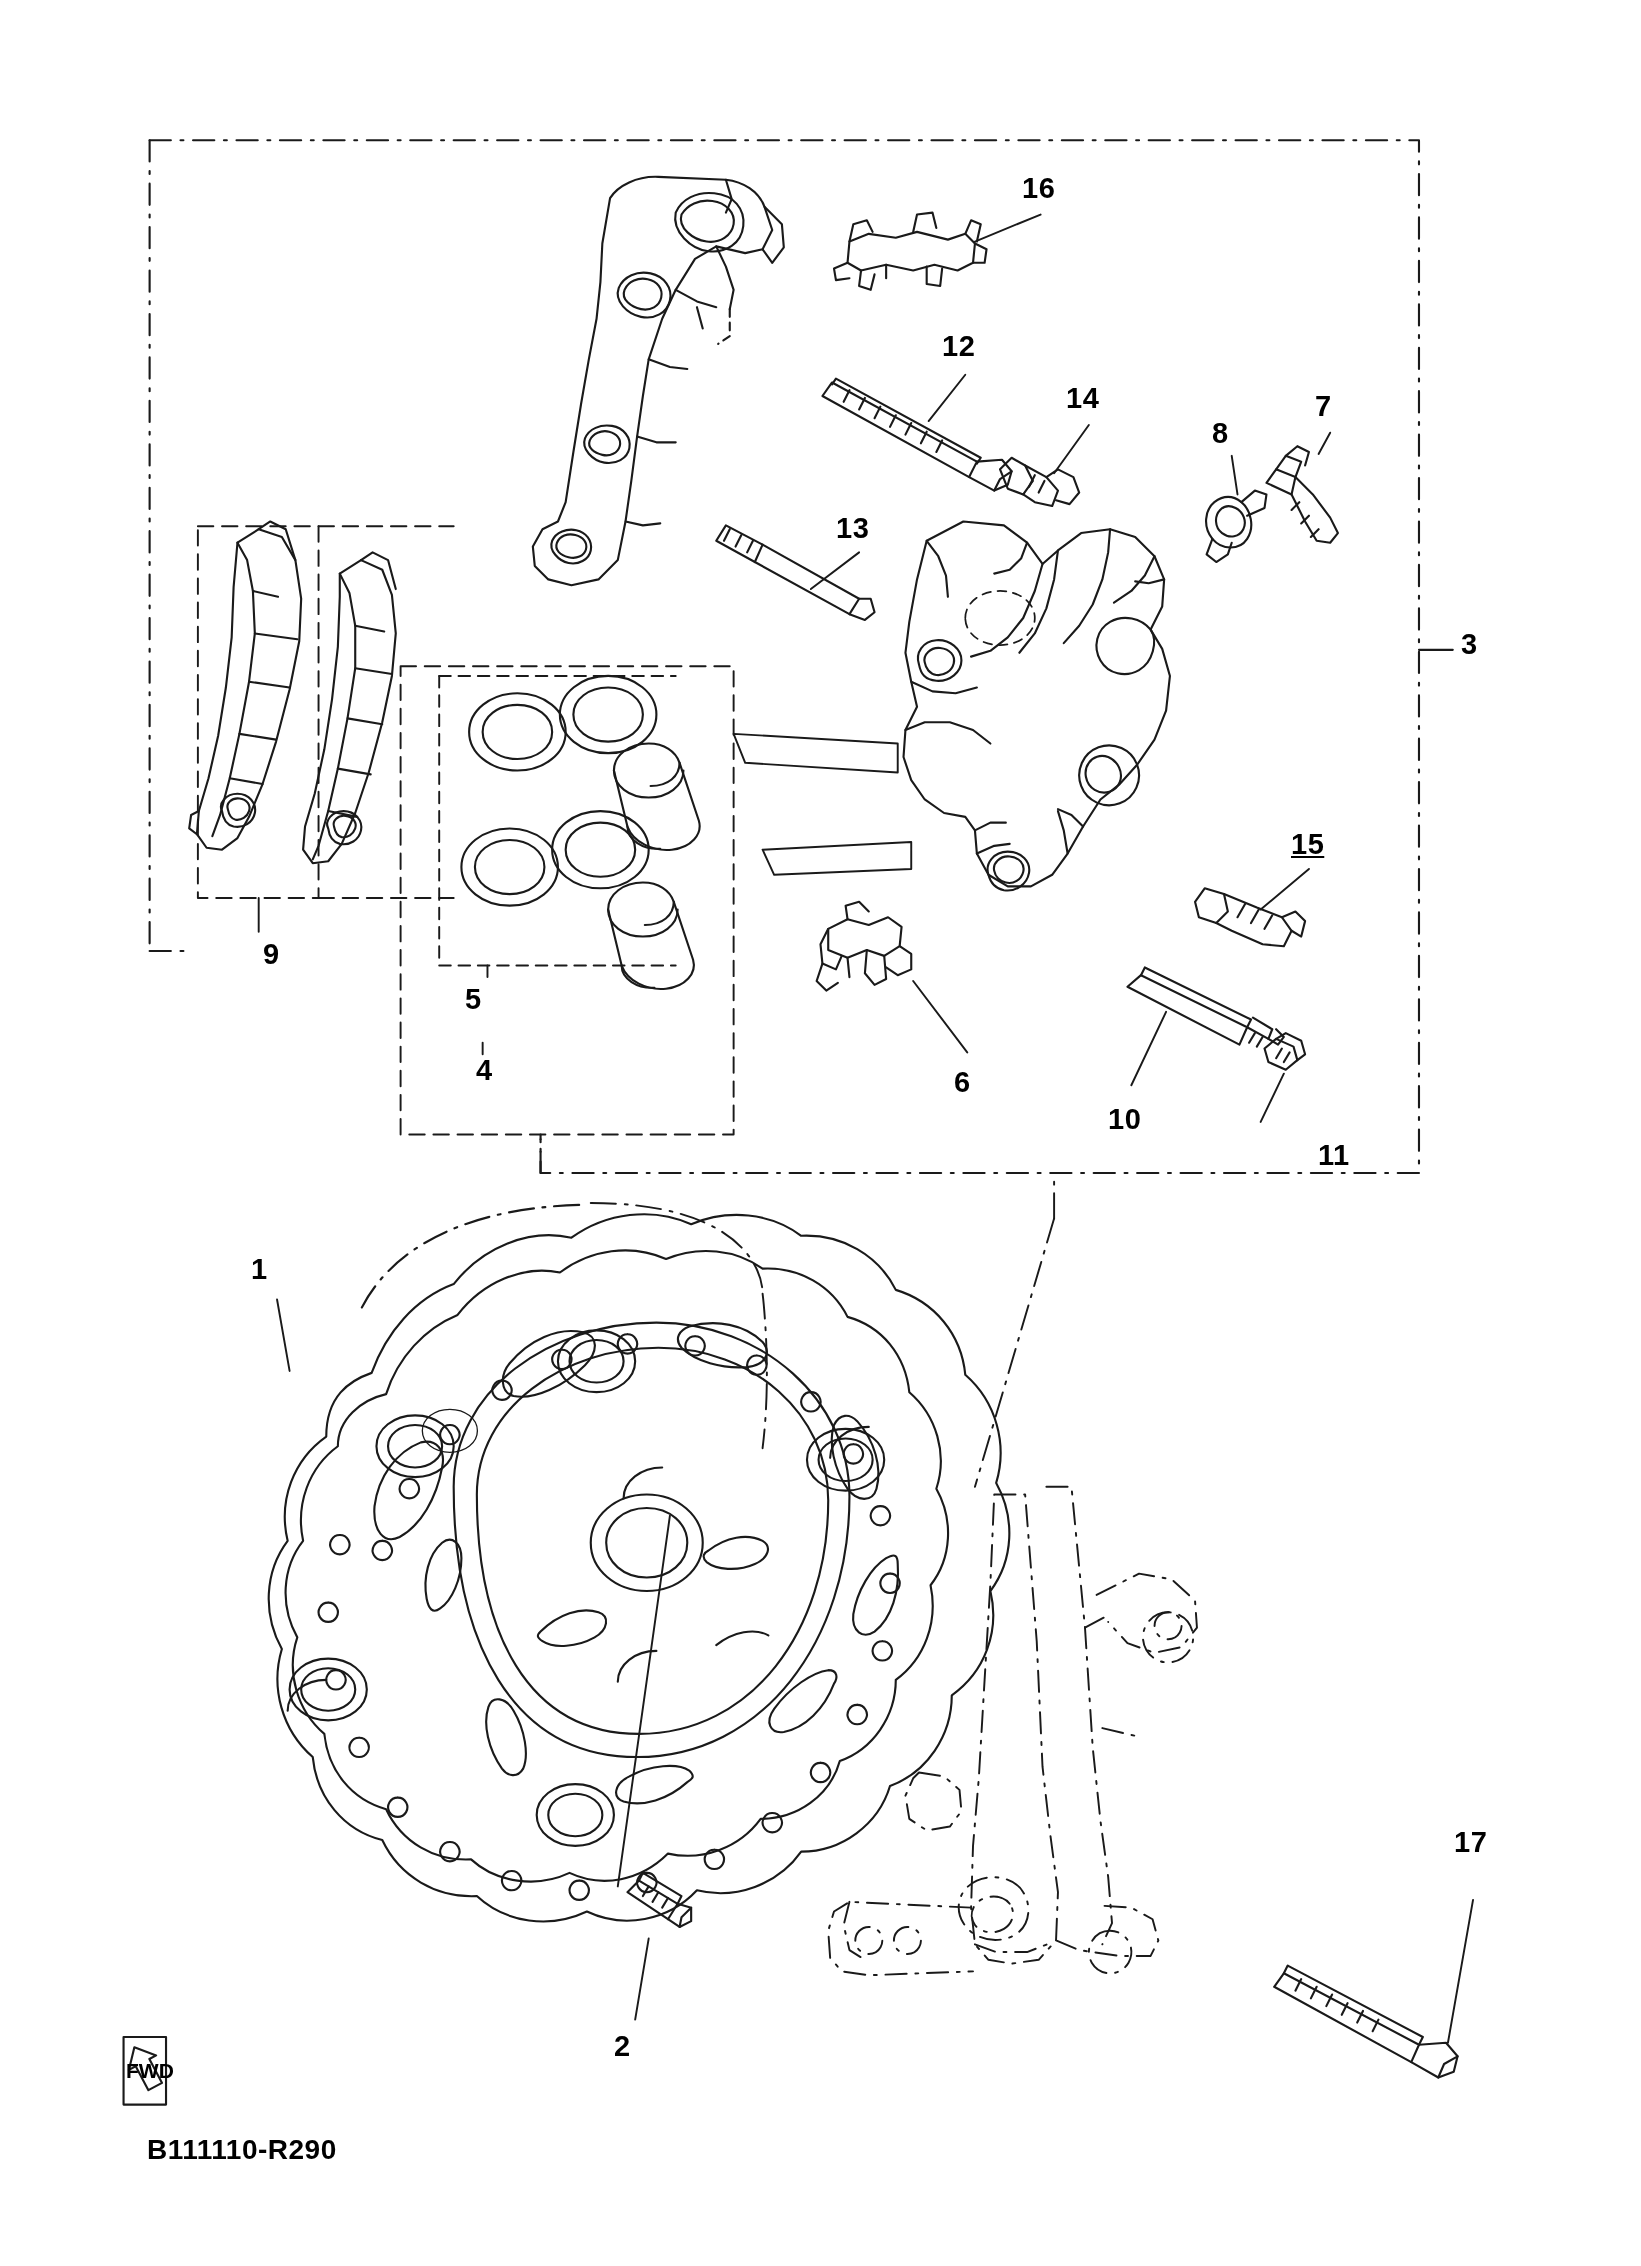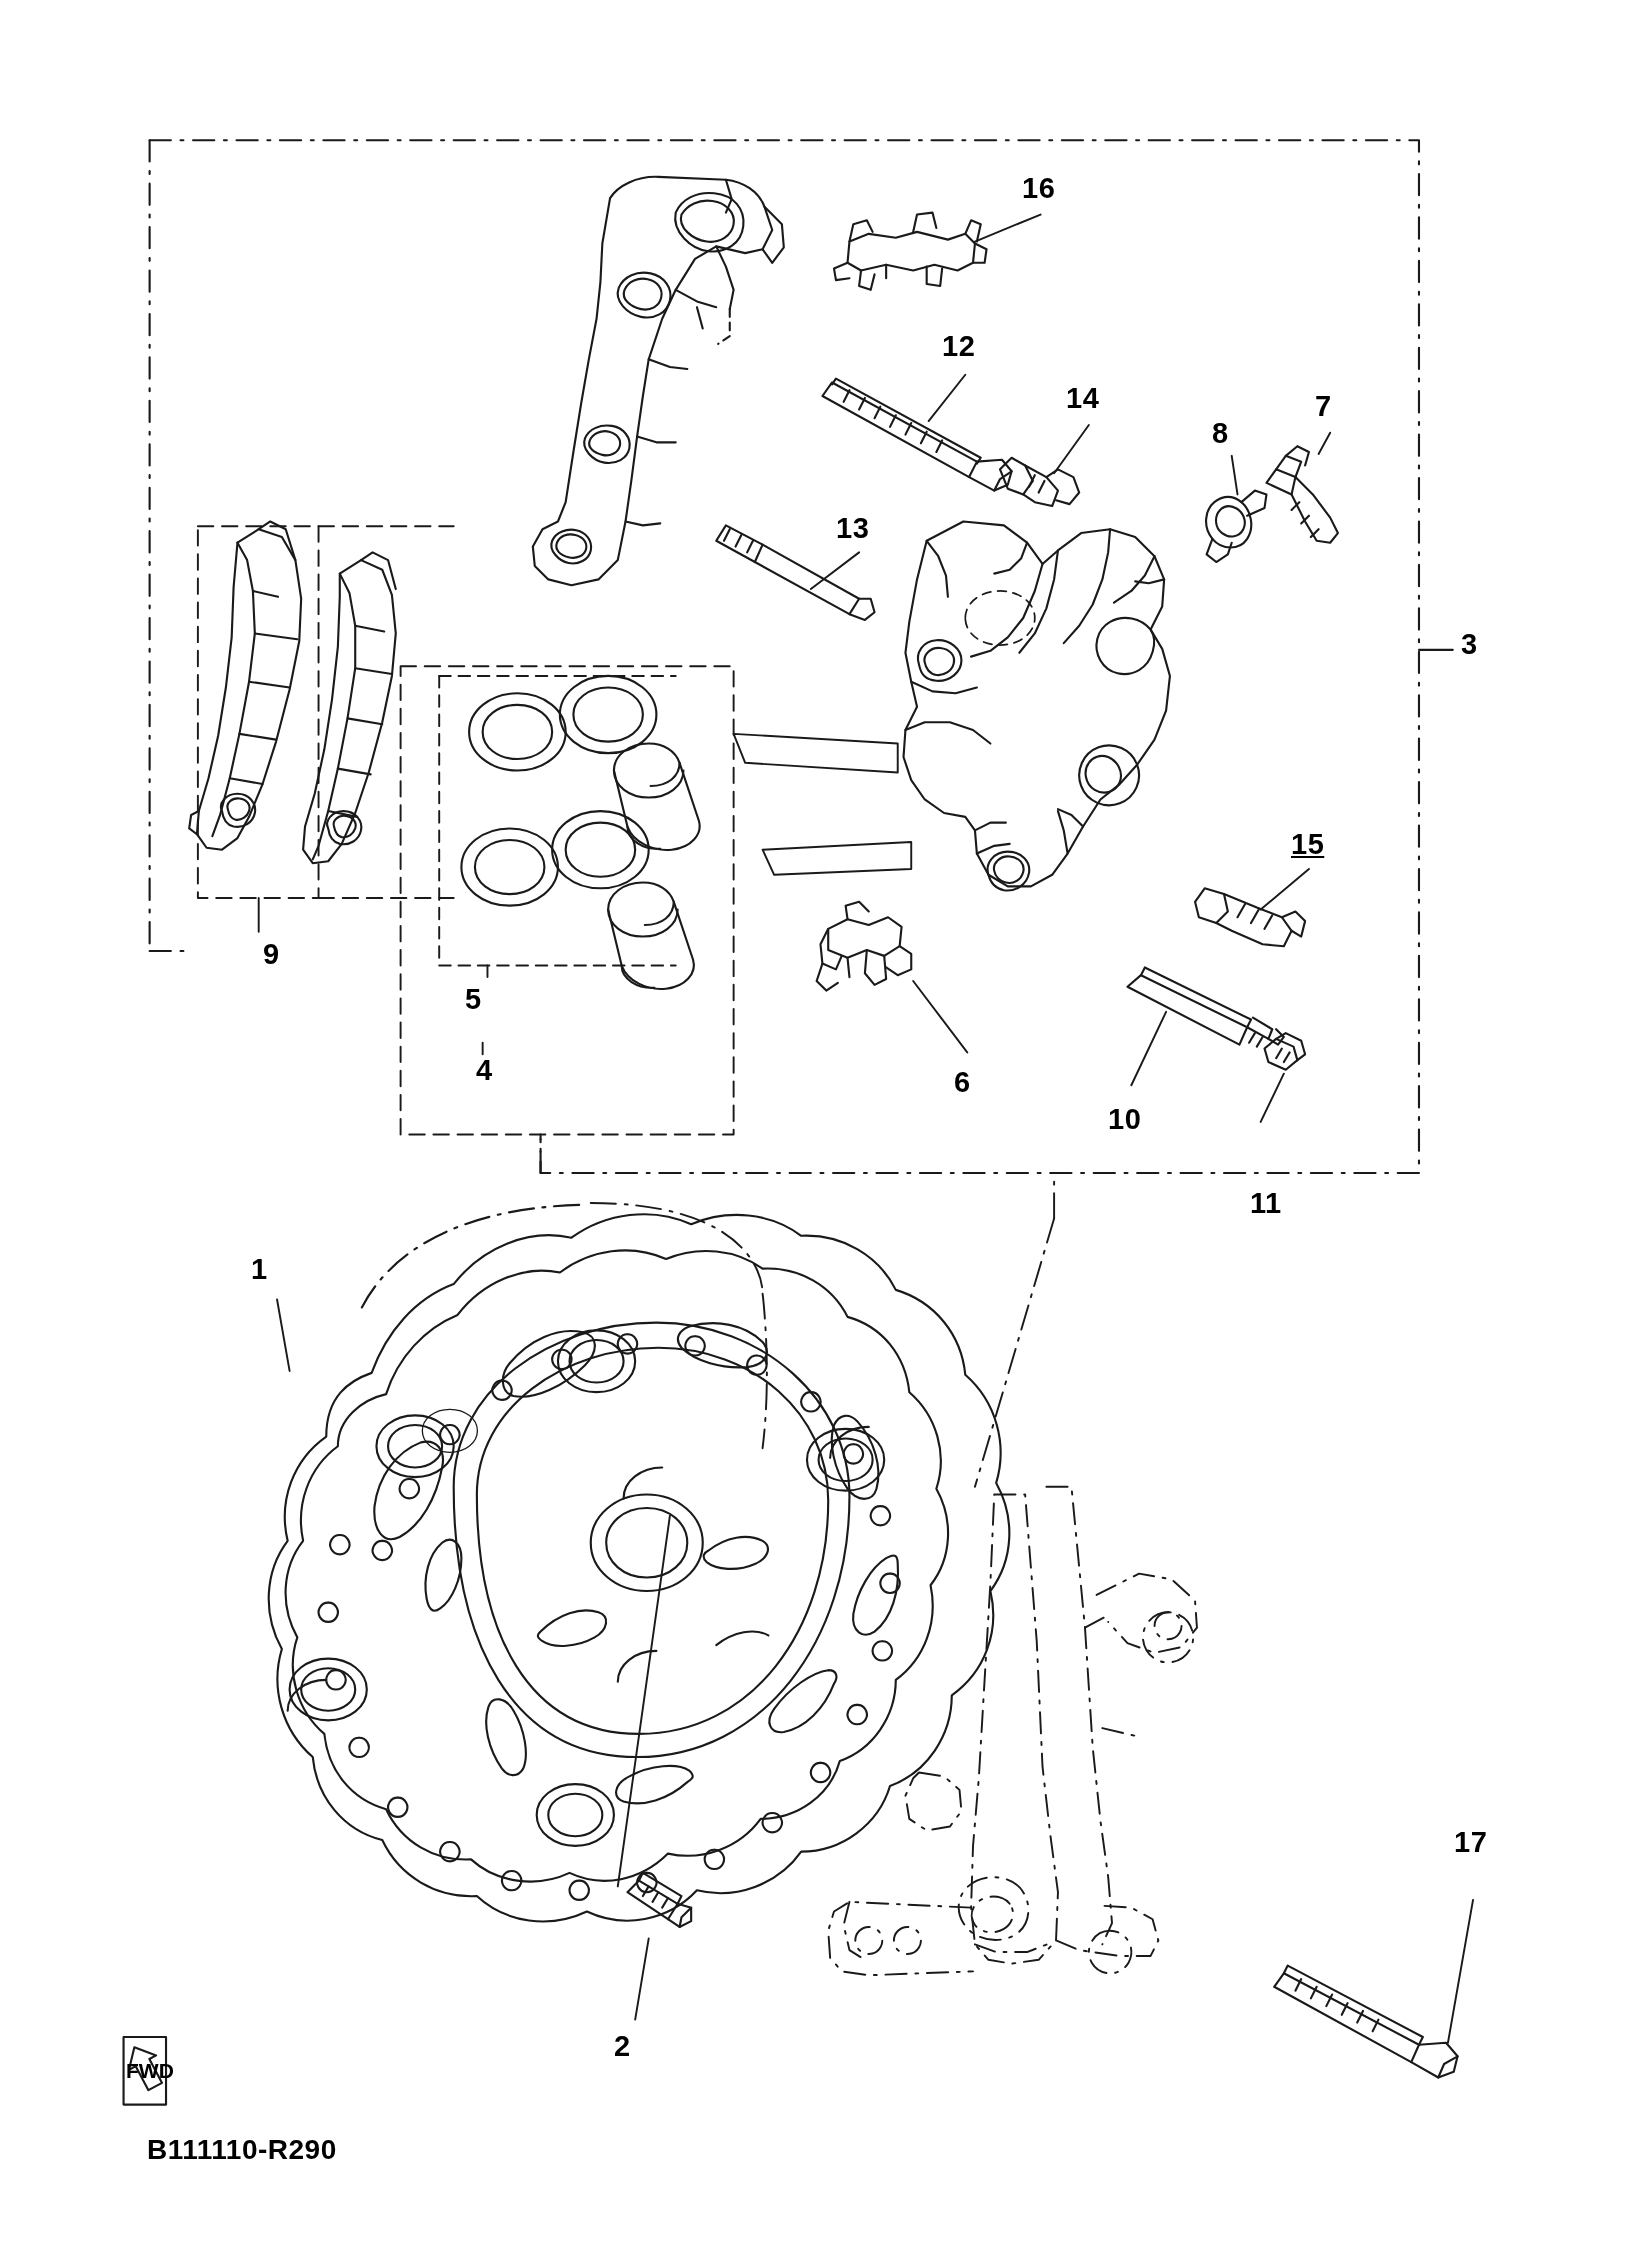--- a/index.html
+++ b/index.html
@@ -529,21 +529,21 @@
   <div class="lbl" style="left:251px;  top:1253px;">1</div>
   <div class="lbl" style="left:614px;  top:2030px;">2</div>
   <div class="lbl" style="left:1461px; top:628px;">3</div>
   <div class="lbl" style="left:476px;  top:1054px;">4</div>
   <div class="lbl" style="left:465px;  top:983px;">5</div>
   <div class="lbl" style="left:954px;  top:1066px;">6</div>
   <div class="lbl" style="left:1315px; top:390px;">7</div>
   <div class="lbl" style="left:1212px; top:417px;">8</div>
   <div class="lbl" style="left:263px;  top:938px;">9</div>
   <div class="lbl" style="left:1108px; top:1103px;">10</div>
-  <div class="lbl" style="left:1250px; top:1139px;margin-top:48px;">11</div>
+  <div class="lbl" style="left:1318px; top:1139px;">11</div>
   <div class="lbl" style="left:942px;  top:330px;">12</div>
   <div class="lbl" style="left:836px;  top:512px;">13</div>
   <div class="lbl" style="left:1066px; top:382px;">14</div>
   <div class="lbl" style="left:1291px; top:828px;text-decoration:underline;">15</div>
   <div class="lbl" style="left:1022px; top:172px;text-align:right;">16</div>
   <div class="lbl" style="left:1454px; top:1826px;">17</div>
 
   <div class="fwd-text" style="left:126px; top:2059px;">FWD</div>
 
   <div class="code" style="left:147px; top:2134px;">B111110-R290</div>

